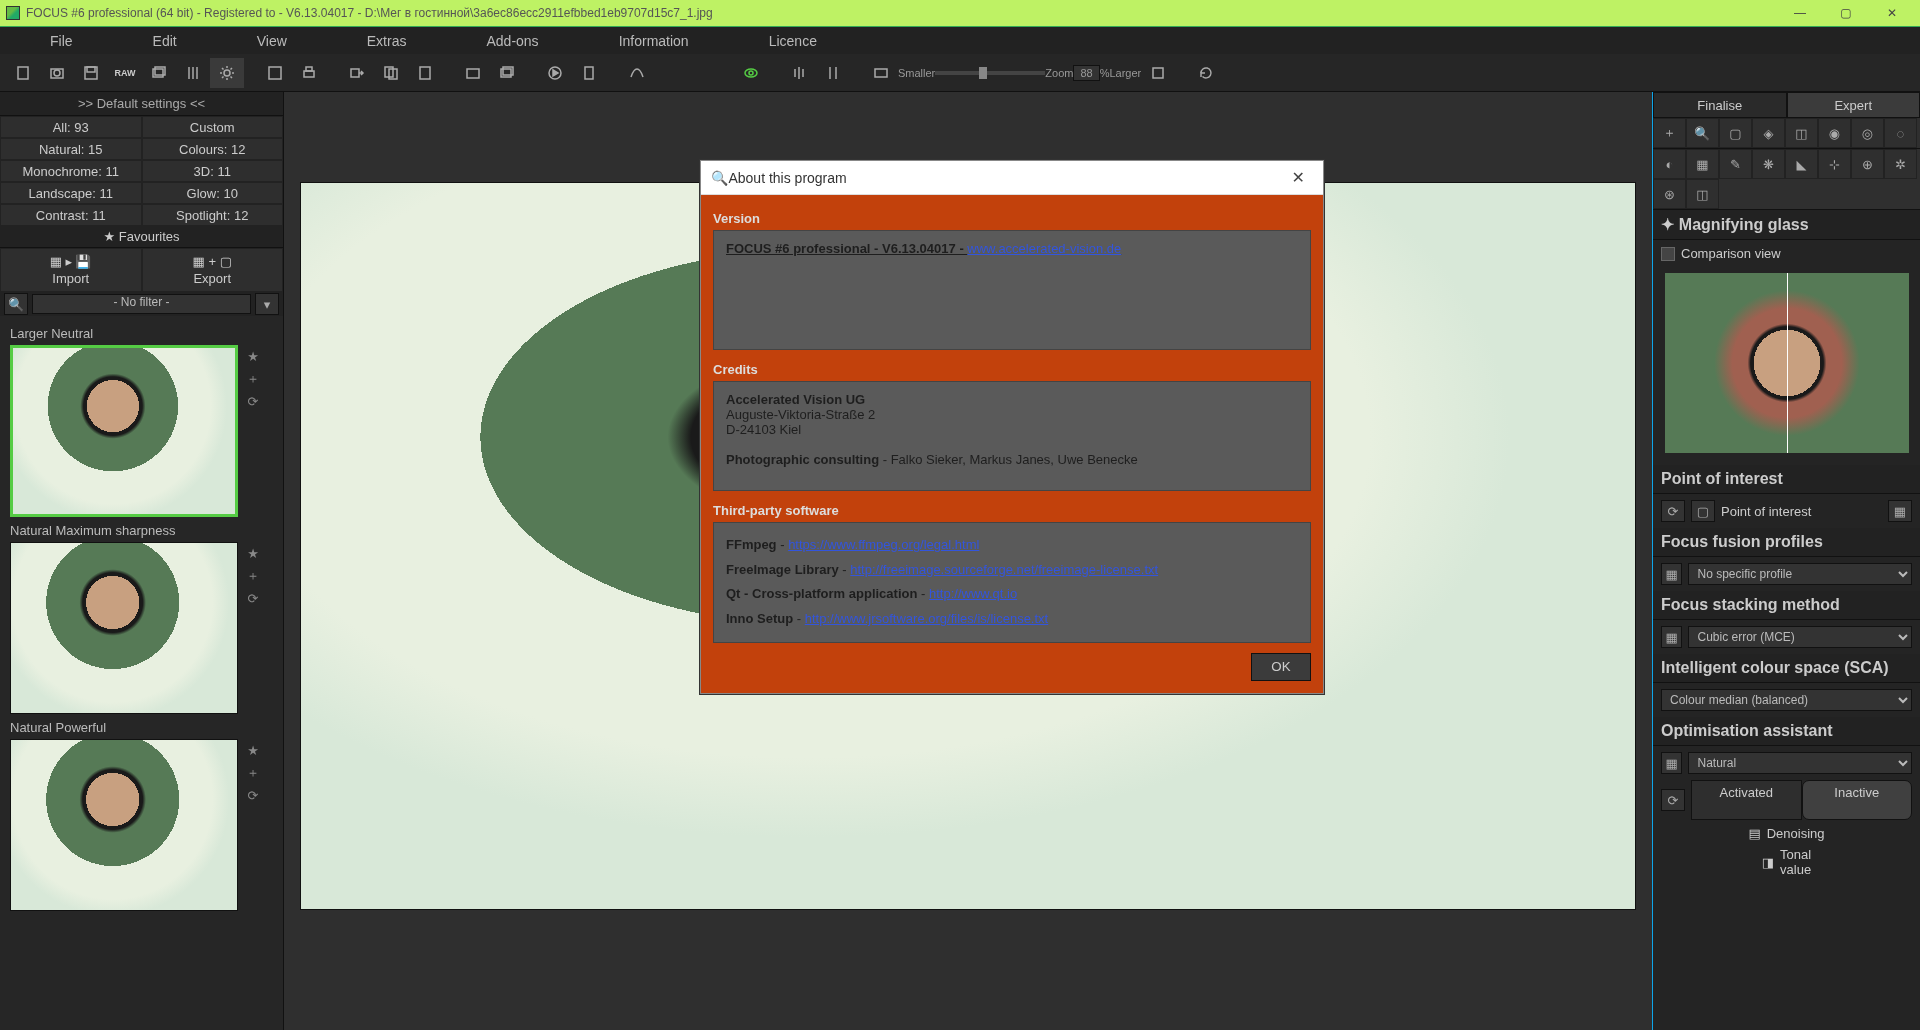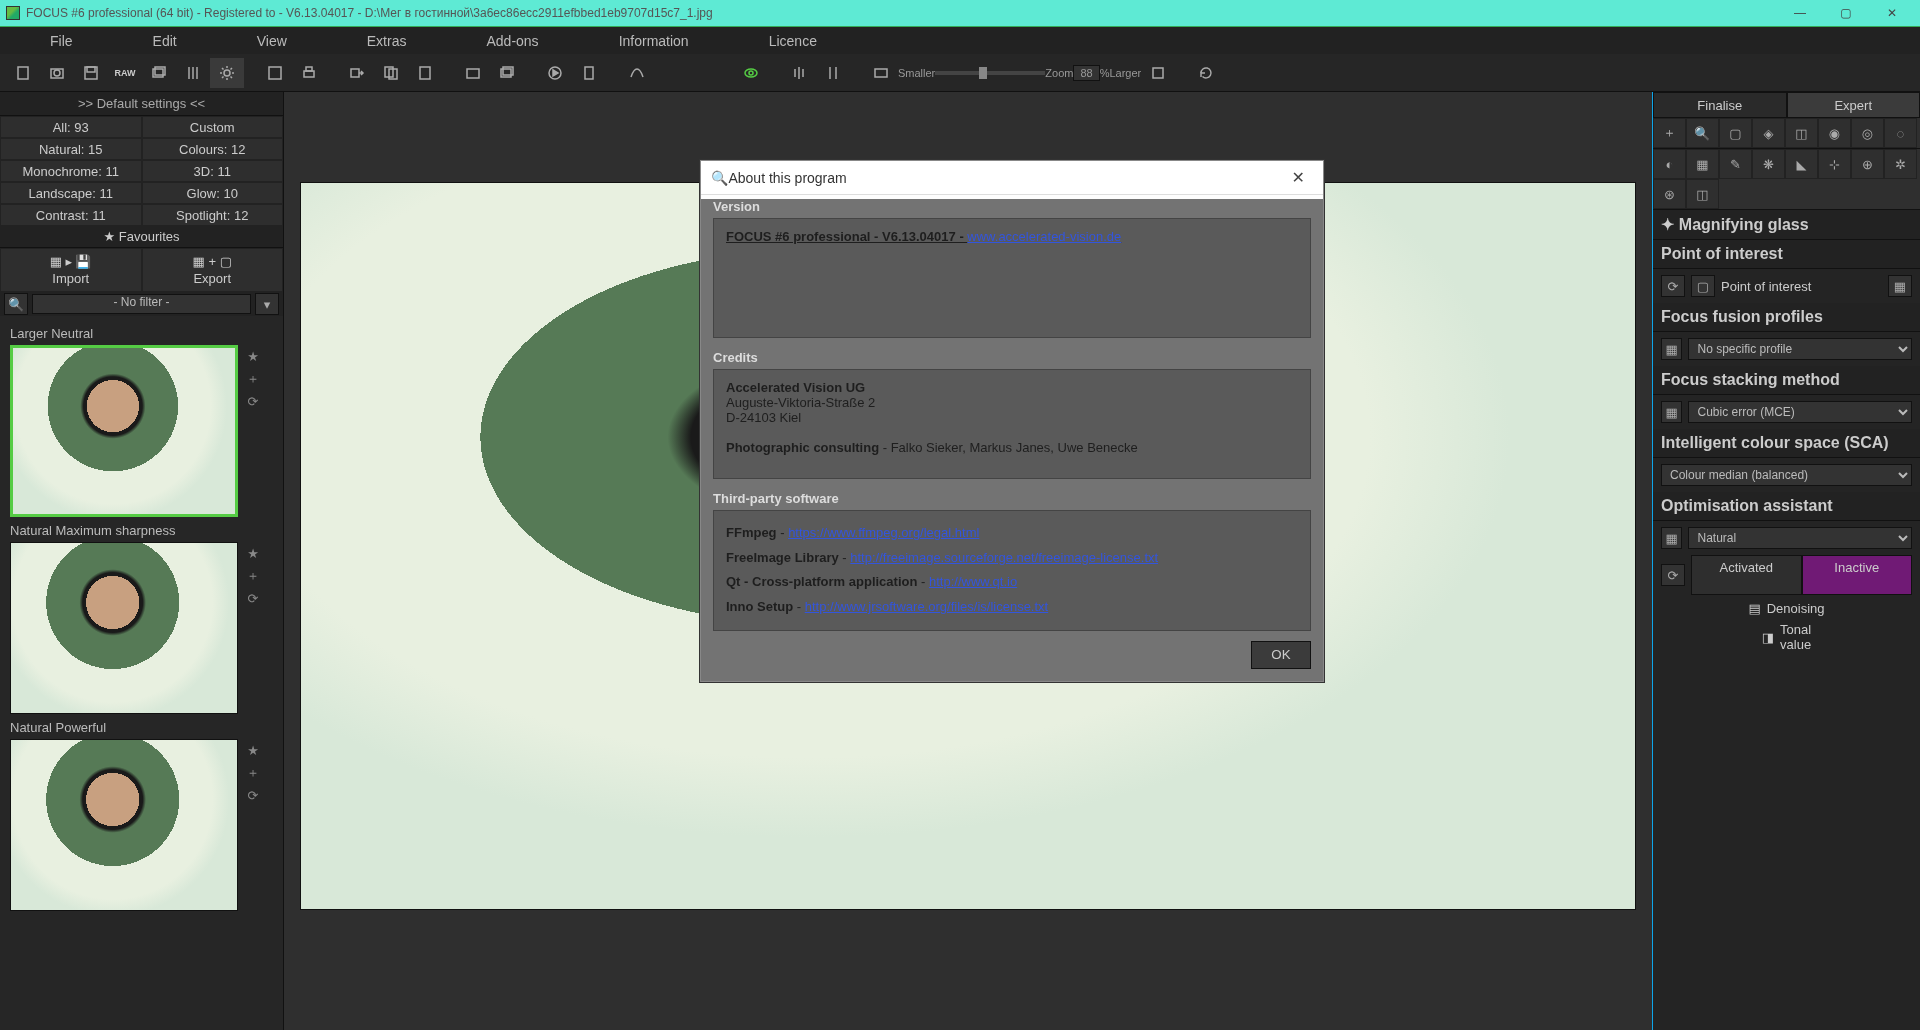--- a/index.html
+++ b/index.html
@@ -1,17 +1,17 @@
 <!DOCTYPE html>
 <html><head>
 <meta charset="utf-8">
 <style>
 * { margin: 0; padding: 0; box-sizing: border-box; font-family: "Segoe UI", Arial, sans-serif; }
 body { background: #2a2a2a; color: #ccc; width: 1920px; height: 1030px; overflow: hidden; font-size: 13px; }
-.titlebar { height: 26px; background: #5eead4; color: #555; display: flex; align-items: center; padding: 0 6px; font-size: 12px; }
+.titlebar { height: 26px; background: #bef264; color: #555; display: flex; align-items: center; padding: 0 6px; font-size: 12px; }
 .titlebar-icon { width: 14px; height: 14px; background: linear-gradient(135deg,#6b4 40%,#2a6 60%); border: 1px solid #333; margin-right: 6px; }
 .titlebar-text { flex: 1; white-space: nowrap; overflow: hidden; }
 .winbtns { display: flex; gap: 2px; }
 .winbtn { width: 44px; height: 24px; display: flex; align-items: center; justify-content: center; color: #444; }
 .menubar { height: 28px; background: #222; border-top: 1px solid #3a5; display: flex; align-items: center; padding: 0 10px; gap: 0; }
 .menuitem { padding: 0 40px; color: #bbb; font-size: 14px; cursor: pointer; }
 .toolbar { height: 38px; background: #262626; border-bottom: 1px solid #111; display: flex; align-items: center; padding: 0 6px; gap: 0; }
 .tbtn { width: 34px; height: 30px; display: flex; align-items: center; justify-content: center; color: #aaa; cursor: pointer; }
 .tsep { width: 14px; }
 .zoom-area { display: flex; align-items: center; color: #999; font-size: 11px; }
@@ -44,28 +44,28 @@
 .iconrow { display:flex; flex-wrap:wrap; background:#2f2f2f; border-bottom:1px solid #111; }
 .ricon { width:33px; height:30px; display:flex; align-items:center; justify-content:center; color:#aaa; border:1px solid #222; cursor:pointer; }
 .rsection-head { background:#222; color:#ccc; font-size:16px; padding:5px 8px; border-bottom:1px solid #111; font-weight:bold; }
 .rsection-body { padding:6px 8px; display:flex; flex-direction:column; gap:6px; }
 .rrow { display:flex; align-items:center; gap:6px; }
 .rrow-label { flex:1; color:#ccc; font-size:13px; }
 .rselect { width:100%; background:#333; color:#bbb; border:1px solid #111; height:22px; font-size:12px; padding:0 4px; }
 .rbtn-small { width:24px; height:22px; background:#333; border:1px solid #111; display:flex; align-items:center; justify-content:center; color:#aaa; }
 .toggle-row { display:flex; height:40px; }
 .toggle-half { flex:1; text-align:center; line-height:24px; font-size:13px; color:#ccc; background:#2e2e2e; border:1px solid #111; cursor:pointer; }
-.toggle-half.sel { background:#701a75; }
+.toggle-half.sel { background:#404040;border-radius:7px; }
 .magni-preview { width:244px; height:180px; margin:6px auto; background: radial-gradient(circle at 50% 50%, #c8a080 0 22%, #1a1a1a 22% 24%, #a06050 26% 36%, #567a56 48%); position:relative; }
 .magni-preview::after { content:""; position:absolute; left:50%; top:0; bottom:0; width:1px; background:#fff; }
 
 .dialog { position:absolute; left:416px; top:68px; width:624px; background:#fdfdfd; border:1px solid #888; box-shadow:0 0 0 1px #333; z-index:100; }
 .dialog-title { height:34px; display:flex; align-items:center; padding:0 10px; color:#333; font-size:14px; border-bottom:1px solid #ddd; background:#fff; }
 .dialog-title .x { margin-left:auto; color:#444; font-size:16px; cursor:pointer; padding:4px 8px; }
-.dialog-body { background:#737373; padding:0 12px 12px; }
+.dialog-body { background:#c2410c; padding:12px 12px 12px; }
 .dsection-label { color:#ddd; font-size:13px; font-weight:bold; margin:4px 0; }
 .dblock { background:#5a5a5a; color:#1e1e1e; font-size:13px; padding:10px 12px; min-height:60px; border:1px solid #444; }
 .dblock.tall { min-height:120px;text-decoration:underline; }
 .dblock a { color:#3355dd; text-decoration:underline; cursor:pointer; }
 .dblock strong { font-weight:bold; }
 .dialog-footer { display:flex; justify-content:flex-end; padding:10px 0 0; }
 .okbtn { width:60px; height:28px; background:#3b3b3b; color:#ccc; border:1px solid #111; cursor:pointer; }
 
 svg { width:16px; height:16px; fill:none; stroke:currentColor; stroke-width:1.5; }
 .chk { width:14px; height:14px; background:#444; border:1px solid #666; display:inline-block; }
@@ -358,20 +358,27 @@
       <div class="ricon">❋</div>
       <div class="ricon">◣</div>
       <div class="ricon">⊹</div>
       <div class="ricon">⊕</div>
       <div class="ricon">✲</div>
       <div class="ricon">⊛</div>
       <div class="ricon">◫</div>
     </div>
 
     <div class="rsection-head">✦ <span>Magnifying glass</span></div>
+    <div class="rsection-body">
+      <div class="rrow">
+        <span class="chk"></span>
+        <span class="rrow-label">Comparison view</span>
+      </div>
+      <div class="magni-preview"></div>
+    </div>
 
     <div class="rsection-head">Point of interest</div>
     <div class="rsection-body">
       <div class="rrow">
         <div class="rbtn-small">⟳</div>
         <div class="rbtn-small">▢</div>
         <span class="rrow-label">Point of interest</span>
         <div class="rbtn-small">▦</div>
       </div>
     </div>

